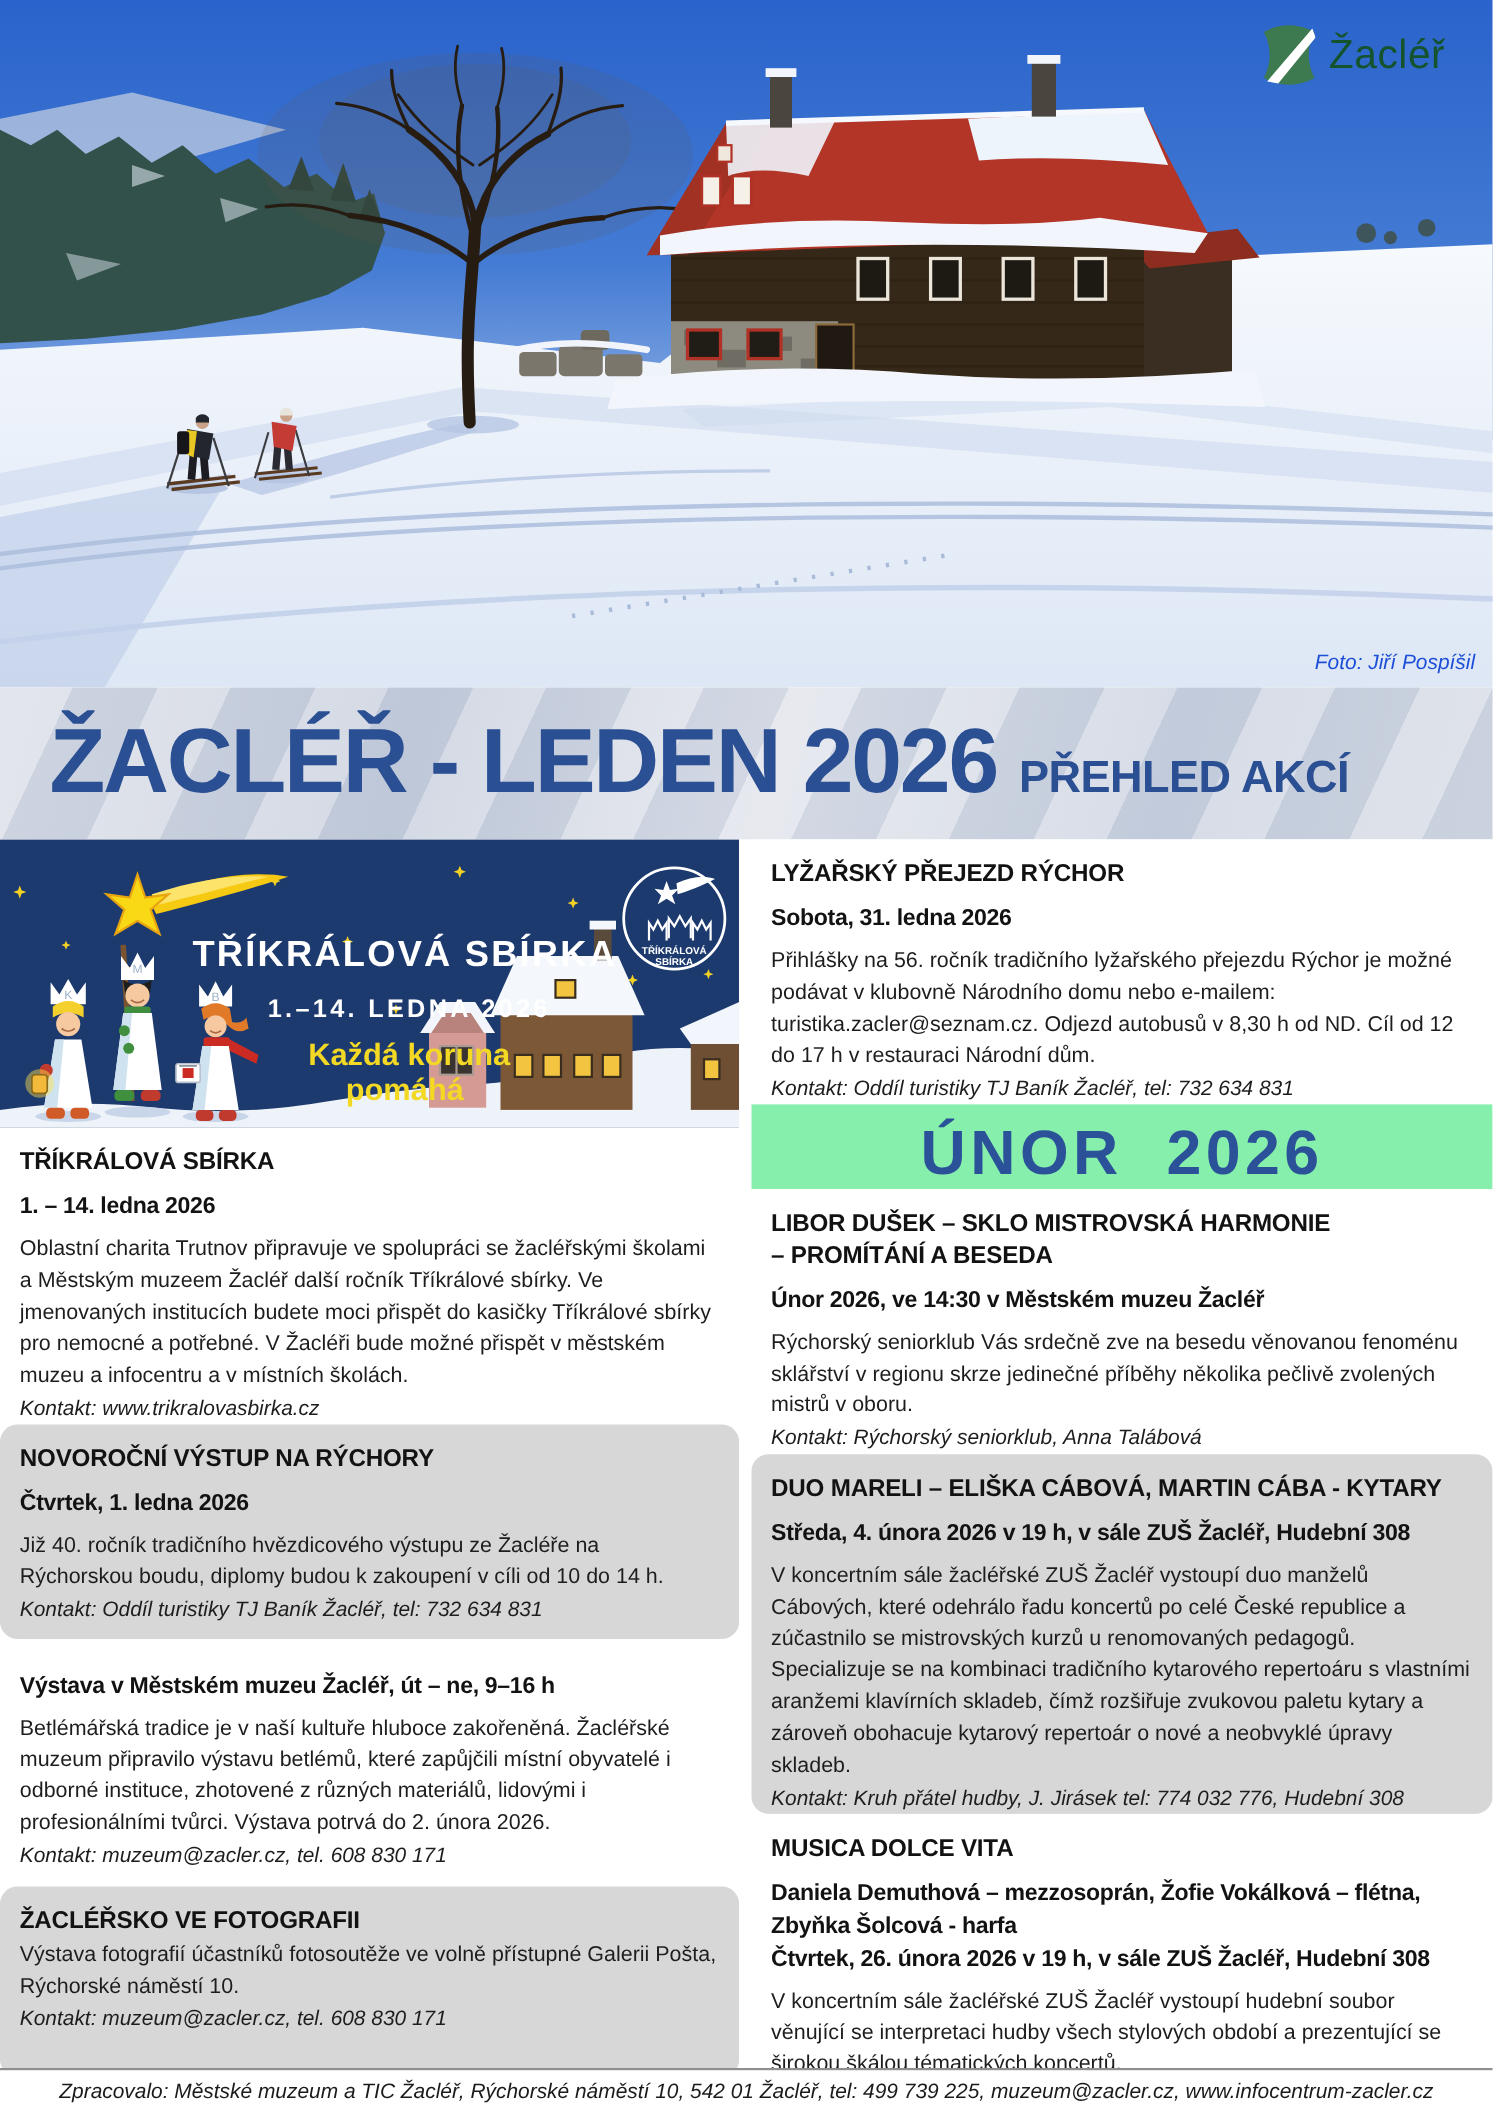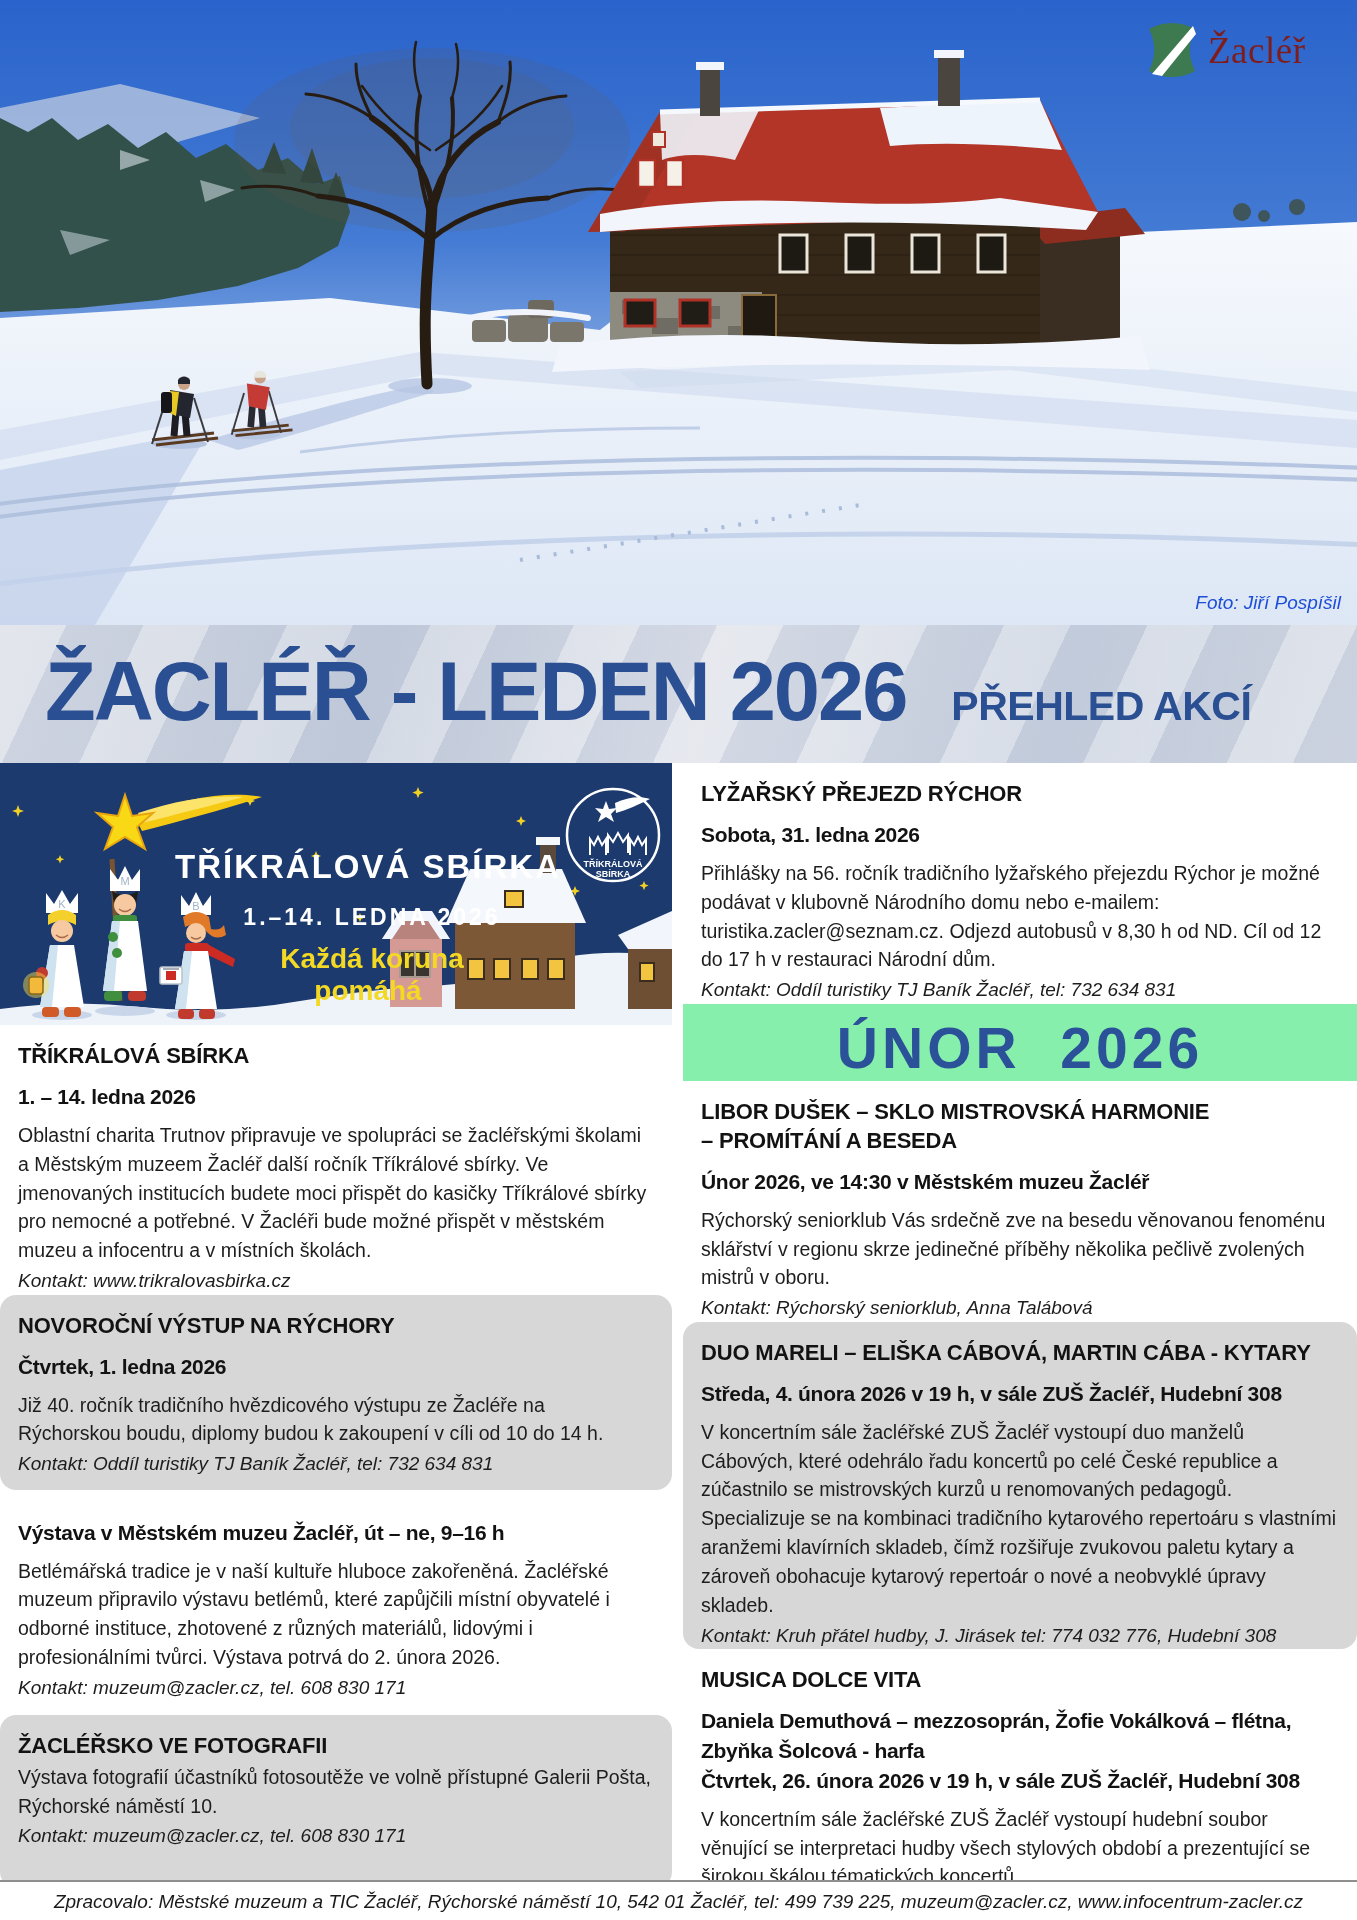--- a/index.html
+++ b/index.html
@@ -4,31 +4,31 @@
 <style>
   html,body{margin:0;padding:0;}
   body{
     width:1357px;height:1920px;position:relative;background:#ffffff;
     font-family:"Liberation Sans", sans-serif;color:#1c1c1c;overflow:hidden;
   }
   
   .hero{position:absolute;top:0;left:0;width:1357px;height:763px;}
   .hero-photo{position:absolute;top:0;left:0;display:block;}
   .logo{position:absolute;top:22px;left:1148px;display:flex;align-items:center;gap:12px;}
-  .logo-text{font-family:Liberation Serif, serif;font-size:37px;color:#7f1d1d;letter-spacing:0.5px;}
+  .logo-text{font-family:Liberation Sans, sans-serif;font-size:37px;color:#14532d;letter-spacing:0.5px;}
   .photo-credit{position:absolute;top:592px;right:16px;font-style:italic;font-size:19px;color:#1d4ed8;}
   .title-band{
     position:absolute;top:625px;left:0;width:1357px;height:138px;
     background:linear-gradient(104deg,#d9dde6 0%,#c5cddc 28%,#dfe2ea 52%,#c9d1df 78%,#d5dae4 100%);
   }
   .title-band:after{
     content:"";position:absolute;inset:0;
     background:repeating-linear-gradient(115deg,rgba(255,255,255,.25) 0 60px,rgba(160,175,200,.18) 60px 130px);
   }
-  .title-row{position:absolute;top:632px;left:45px;display:flex;align-items:baseline;gap:45px;z-index:2;}
+  .title-row{position:absolute;top:632px;left:45px;display:flex;align-items:baseline;gap:20px;z-index:2;}
   .title-main{font-size:83px;font-weight:bold;color:#2b4f93;letter-spacing:-2px;line-height:120px;}
   .title-sub{font-size:41px;font-weight:bold;color:#2b4f93;letter-spacing:-0.5px;}
   
   .content{position:absolute;top:763px;left:0;width:1357px;height:1117px;}
   .col-left{position:absolute;left:0;top:0;width:672px;height:1117px;overflow:hidden;}
   .col-right{position:absolute;left:683px;top:0;width:674px;height:1117px;overflow:hidden;}
   .banner-svg{display:block;}
   .section{box-sizing:border-box;padding:16px 20px 0 18px;background:#ffffff;}
   .section.gray{background:#d7d7d7;border-radius:16px;}
   .ev-heading{margin:0 0 3px 0;font-size:22px;font-weight:bold;color:#121212;line-height:1.32;

